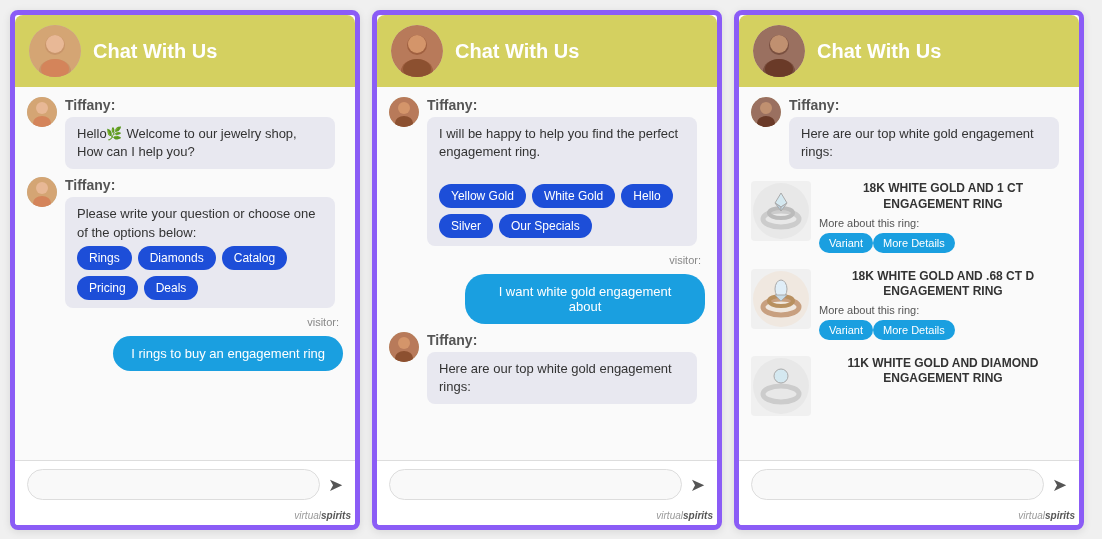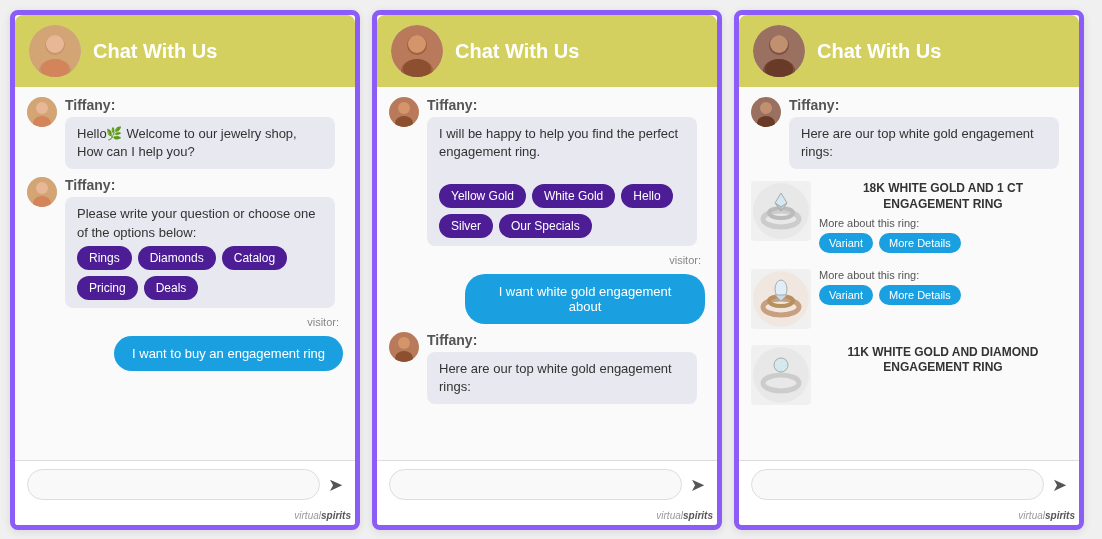--- a/index.html
+++ b/index.html
@@ -140,21 +140,21 @@
     }
 
     .quick-replies {
       display: flex;
       flex-wrap: wrap;
       gap: 6px;
       margin-top: 4px;
     }
 
     .qr-btn {
-      background: #4c1d95;
+      background: #1d4ed8;
       color: #fff;
       border: none;
       border-radius: 14px;
       padding: 5px 12px;
       font-size: 12px;
       cursor: pointer;
       white-space: nowrap;
     }
 
     .chat-footer {
@@ -235,21 +235,20 @@
     }
 
     .product-more {
       font-size: 11px;
       color: #555;
       margin-bottom: 4px;
     }
 
     .product-btns {
       display: flex;
-      gap: 6px;
     }
 
     .product-btn {
       background: #1a9fe0;
       color: #fff;
       border: none;
       border-radius: 12px;
       padding: 4px 10px;
       font-size: 11px;
       cursor: pointer;
@@ -308,21 +307,21 @@
             <button class="qr-btn">Catalog</button>
             <button class="qr-btn">Pricing</button>
             <button class="qr-btn">Deals</button>
           </div>
         </div>
       </div>
     </div>
 
     <div class="visitor-label">visitor:</div>
 
-    <div class="visitor-bubble">I want to buy an engagement ring</div>
+    <div class="visitor-bubble">I rings to buy an engagement ring</div>
   </div>
 
   <div class="chat-footer">
     <input class="chat-input" type="text" placeholder="" style="">
     <button class="send-btn">➤</button>
   </div>
   <div class="powered-by">
     <span>virtual<strong>spirits</strong></span>
   </div>
 </div>
@@ -458,20 +457,21 @@
           <circle cx="30" cy="30" r="28" fill="#f0e8e0"></circle>
 
           <ellipse cx="30" cy="38" rx="18" ry="8" fill="none" stroke="#c8a080" stroke-width="5"></ellipse>
           <ellipse cx="30" cy="32" rx="12" ry="5" fill="none" stroke="#b89060" stroke-width="4"></ellipse>
 
           <ellipse cx="30" cy="20" rx="6" ry="9" fill="#e0eef8" stroke="#aaa" stroke-width="1"></ellipse>
           <polygon points="24,26 36,26 30,32" fill="#c8dce8" stroke="#aaa" stroke-width="1"></polygon>
         </svg>
       </div>
       <div class="product-info">
+        <div class="product-name">18K WHITE GOLD AND .68 CT D ENGAGEMENT RING</div>
         <div class="product-more">More about this ring:</div>
         <div class="product-btns">
           <button class="product-btn">Variant</button>
           <button class="product-btn">More Details</button>
         </div>
       </div>
     </div>
 
     <div class="product-card">
       <div class="product-img">

